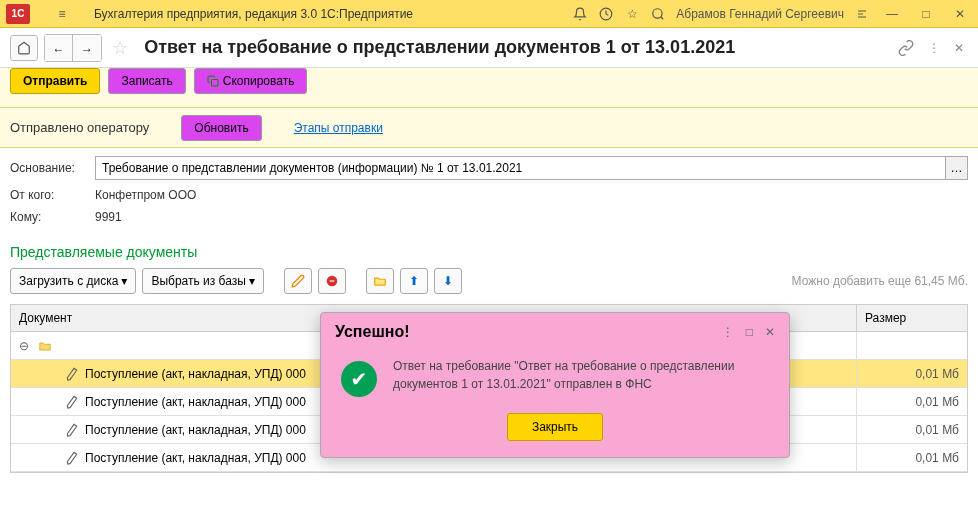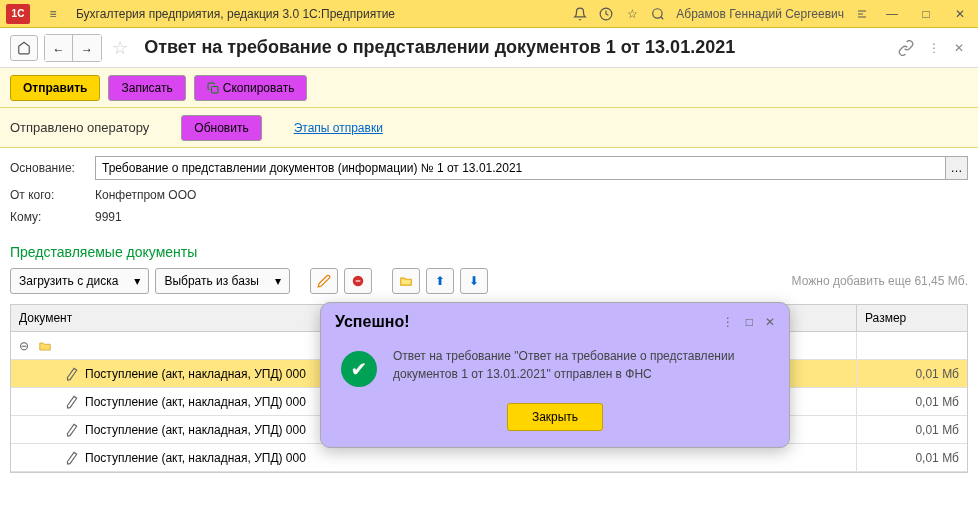--- a/index.html
+++ b/index.html
@@ -1,67 +1,67 @@
 <!DOCTYPE html>
 <html><head>
 <meta charset="utf-8">
 <style>
   * { box-sizing: border-box; margin: 0; padding: 0; font-family: Arial, sans-serif; }
   body { width: 978px; height: 517px; background: #fff; font-size: 12px; overflow: hidden; position: relative; }
 
-  .titlebar { height: 28px; background: #ffe066; display: flex; align-items: center; padding: 0 6px; gap: 15px; border-bottom: 1px solid #d0c020; }
+  .titlebar { height: 28px; background: #ffe066; display: flex; align-items: center; padding: 0 6px; gap: 24px; border-bottom: 1px solid #d0c020; }
   .logo { width: 24px; height: 20px; background: #d32f2f; color: #fff; font-weight: bold; font-size: 10px; display: flex; align-items: center; justify-content: center; border-radius: 2px; }
   .tb-icon { width: 16px; height: 16px; display: flex; align-items: center; justify-content: center; cursor: pointer; color: #555; }
   .tb-title { flex: 1; color: #333; font-size: 12px; }
   .tb-right { display: flex; align-items: center; gap: 10px; }
   .win-btn { width: 24px; height: 16px; display: flex; align-items: center; justify-content: center; cursor: pointer; color: #555; }
 
   .toolbar { height: 40px; display: flex; align-items: center; padding: 0 10px; gap: 6px; border-bottom: 1px solid #ddd; }
   .nav-btn { width: 28px; height: 26px; border: 1px solid #bbb; background: #fafafa; display: flex; align-items: center; justify-content: center; cursor: pointer; border-radius: 3px; }
   .doc-title { font-size: 18px; font-weight: bold; color: #222; margin-left: 6px; flex: 1; }
   .star { color: #ccc; font-size: 18px; margin: 0 4px; }
   .link-icon { color: #888; cursor: pointer; margin: 0 4px; }
 
-  .actionbar { height: 40px; background: #fffbe0; display: flex; align-items: center; padding: 0 10px; gap: 8px; border-bottom: 1px solid #e5d870; }
+  .actionbar { height: 40px; background: #fffbe0; display: flex; padding: 0 10px; gap: 8px; border-bottom: 1px solid #e5d870; }
   .btn { height: 26px; padding: 0 12px; border: 1px solid #999; background: #d946ef; border-radius: 3px; cursor: pointer; font-size: 12px; display: flex; align-items: center; gap: 4px; }
   .btn-primary { background: #ffd500; border-color: #c0a000; font-weight: bold; }
 
   .statusbar { height: 40px; background: #fffbe0; display: flex; align-items: center; padding: 0 10px; gap: 32px; border-bottom: 1px solid #e5d870; }
   .status-label { color: #333; font-size: 13px; }
   .status-wait { color: #888; font-size: 12px; flex: 1; }
   .status-link { color: #0066cc; text-decoration: underline; cursor: pointer; }
 
   .form-area { padding: 8px 10px; }
   .form-row { display: flex; align-items: center; margin-bottom: 8px; }
   .form-label { width: 85px; color: #333; }
   .form-input { flex: 1; height: 24px; border: 1px solid #aaa; padding: 0 6px; background: #fff; display: flex; align-items: center; }
   .form-input-btn { width: 22px; height: 24px; border: 1px solid #aaa; border-left: none; background: #f0f0f0; display: flex; align-items: center; justify-content: center; cursor: pointer; }
   .form-value { color: #333; }
 
   .section-title { color: #009933; font-size: 14px; padding: 4px 10px; }
 
   .doc-toolbar { display: flex; align-items: center; padding: 4px 10px; gap: 6px; }
-  .btn-dd { height: 26px; padding: 0 8px; border: 1px solid #aaa; background: #fafafa; border-radius: 3px; cursor: pointer; display: flex; align-items: center; gap: 16px; }
+  .btn-dd { height: 26px; padding: 0 8px; border: 1px solid #aaa; background: #fafafa; border-radius: 3px; cursor: pointer; display: flex; align-items: center; gap: 3px; }
   .btn-sq { width: 28px; height: 26px; border: 1px solid #aaa; background: #fafafa; border-radius: 3px; cursor: pointer; display: flex; align-items: center; justify-content: center; }
   .hint { margin-left: auto; color: #999; }
 
   .grid { margin: 6px 10px; border: 1px solid #ccc; }
   .grid-head { display: flex; background: #f0f0f0; border-bottom: 1px solid #ccc; }
   .gh-doc { flex: 1; padding: 6px 8px; border-right: 1px solid #ccc; }
   .gh-size { width: 110px; padding: 6px 8px; }
   .grid-row { display: flex; border-bottom: 1px solid #e0e0e0; height: 28px; align-items: center; }
   .grid-row.sel { background: #ffe680; }
   .gr-doc { flex: 1; padding: 0 8px; display: flex; align-items: center; gap: 6px; border-right: 1px solid #e0e0e0; height: 100%; }
   .gr-size { width: 110px; padding: 0 8px; text-align: right; color: #555; }
   .tree-exp { width: 12px; color: #666; cursor: pointer; }
   .folder-icon { color: #e6a817; }
   .doc-icon { color: #888; font-size: 10px; transform: rotate(-10deg); }
   .indent { width: 40px; }
 
-  .modal { position: absolute; left: 320px; top: 302px; width: 470px; background: #c4b5fd; border: 1px solid #aaa; box-shadow: 0 4px 16px rgba(0,0,0,0.25); border-radius: 10px; }
+  .modal { position: absolute; left: 320px; top: 312px; width: 470px; background: #f9a8d4; border: 1px solid #aaa; box-shadow: 0 4px 16px rgba(0,0,0,0.25); border-radius: 4px; }
   .modal-head { display: flex; align-items: center; padding: 10px 14px; }
   .modal-title { font-size: 16px; font-weight: bold; flex: 1; }
   .modal-ctrl { display: flex; gap: 12px; color: #666; }
   .modal-ctrl span { cursor: pointer; }
   .modal-body { display: flex; padding: 6px 20px 16px; gap: 16px; align-items: flex-start; }
   .check-circle { width: 36px; height: 36px; background: #00a055; border-radius: 50%; color: #fff; display: flex; align-items: center; justify-content: center; font-size: 20px; flex-shrink: 0; margin-top: 4px; }
   .modal-text { color: #444; font-size: 12px; line-height: 1.5; }
   .modal-foot { display: flex; justify-content: center; padding: 0 0 16px; }
   .modal-btn { height: 28px; padding: 0 24px; background: #ffd500; border: 1px solid #c0a000; border-radius: 3px; cursor: pointer; font-size: 12px; }
 

